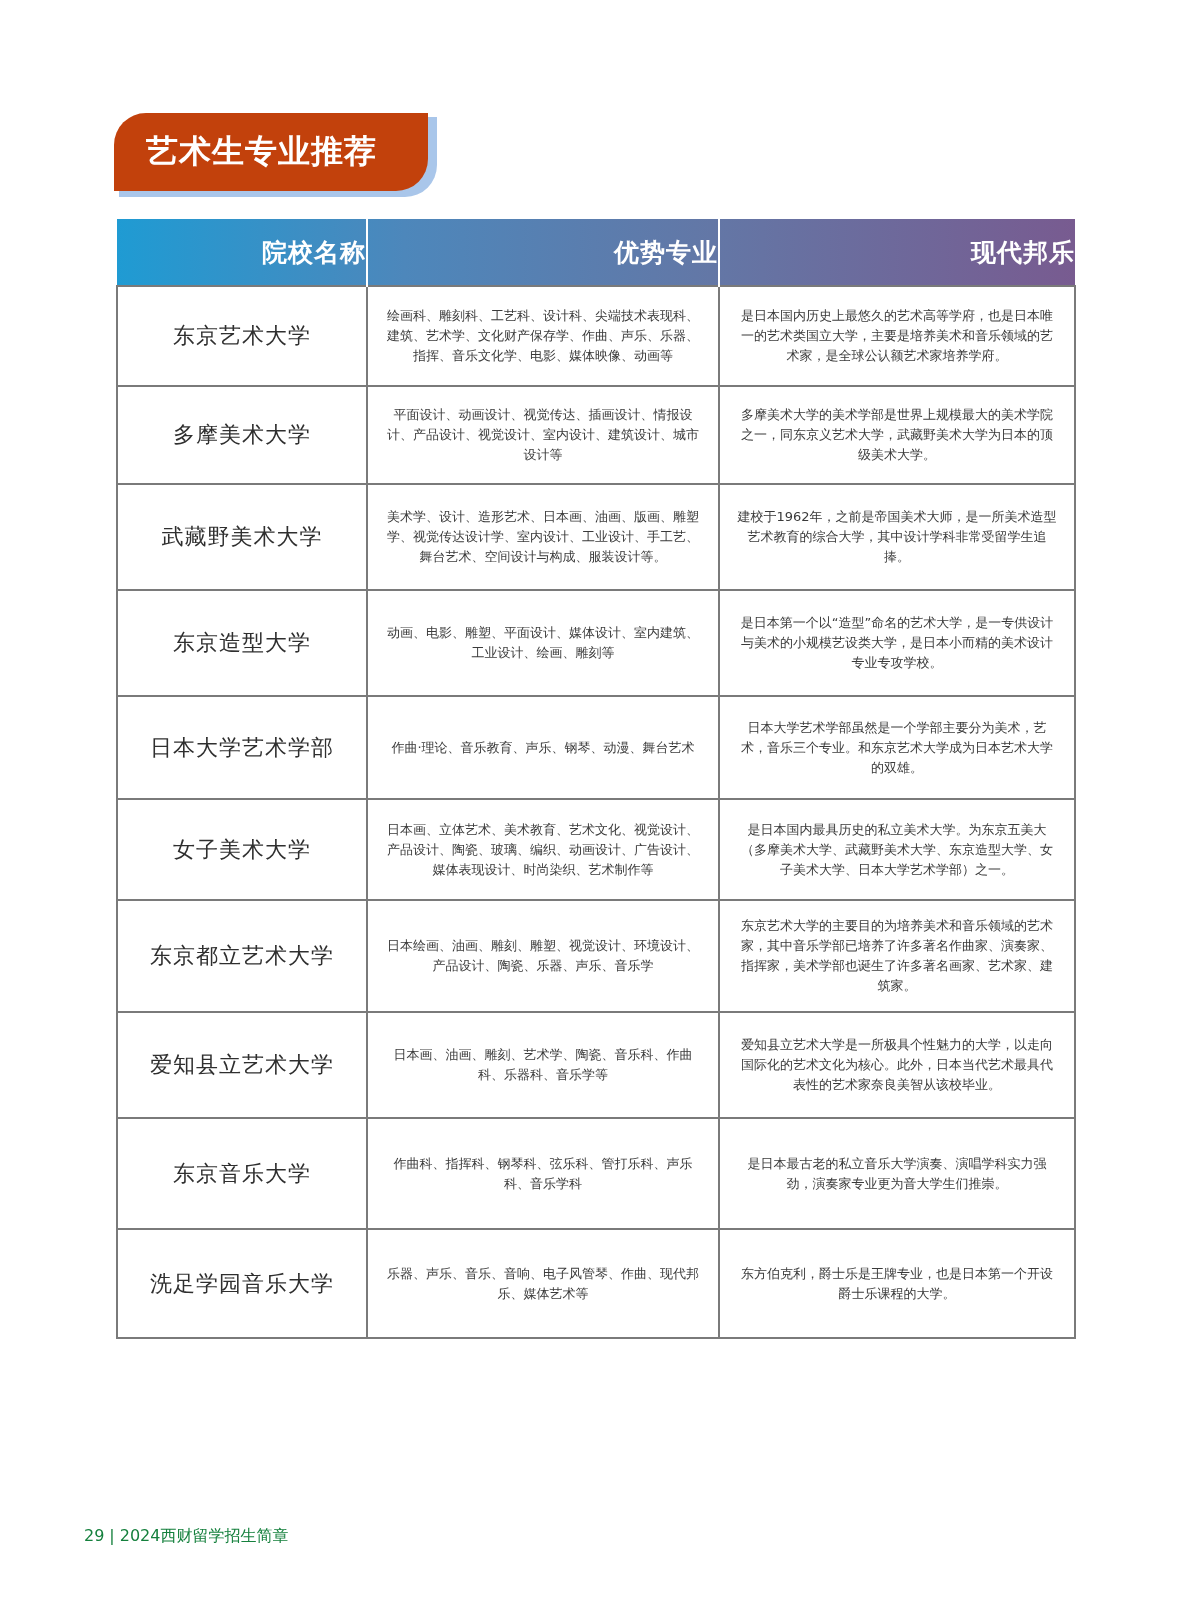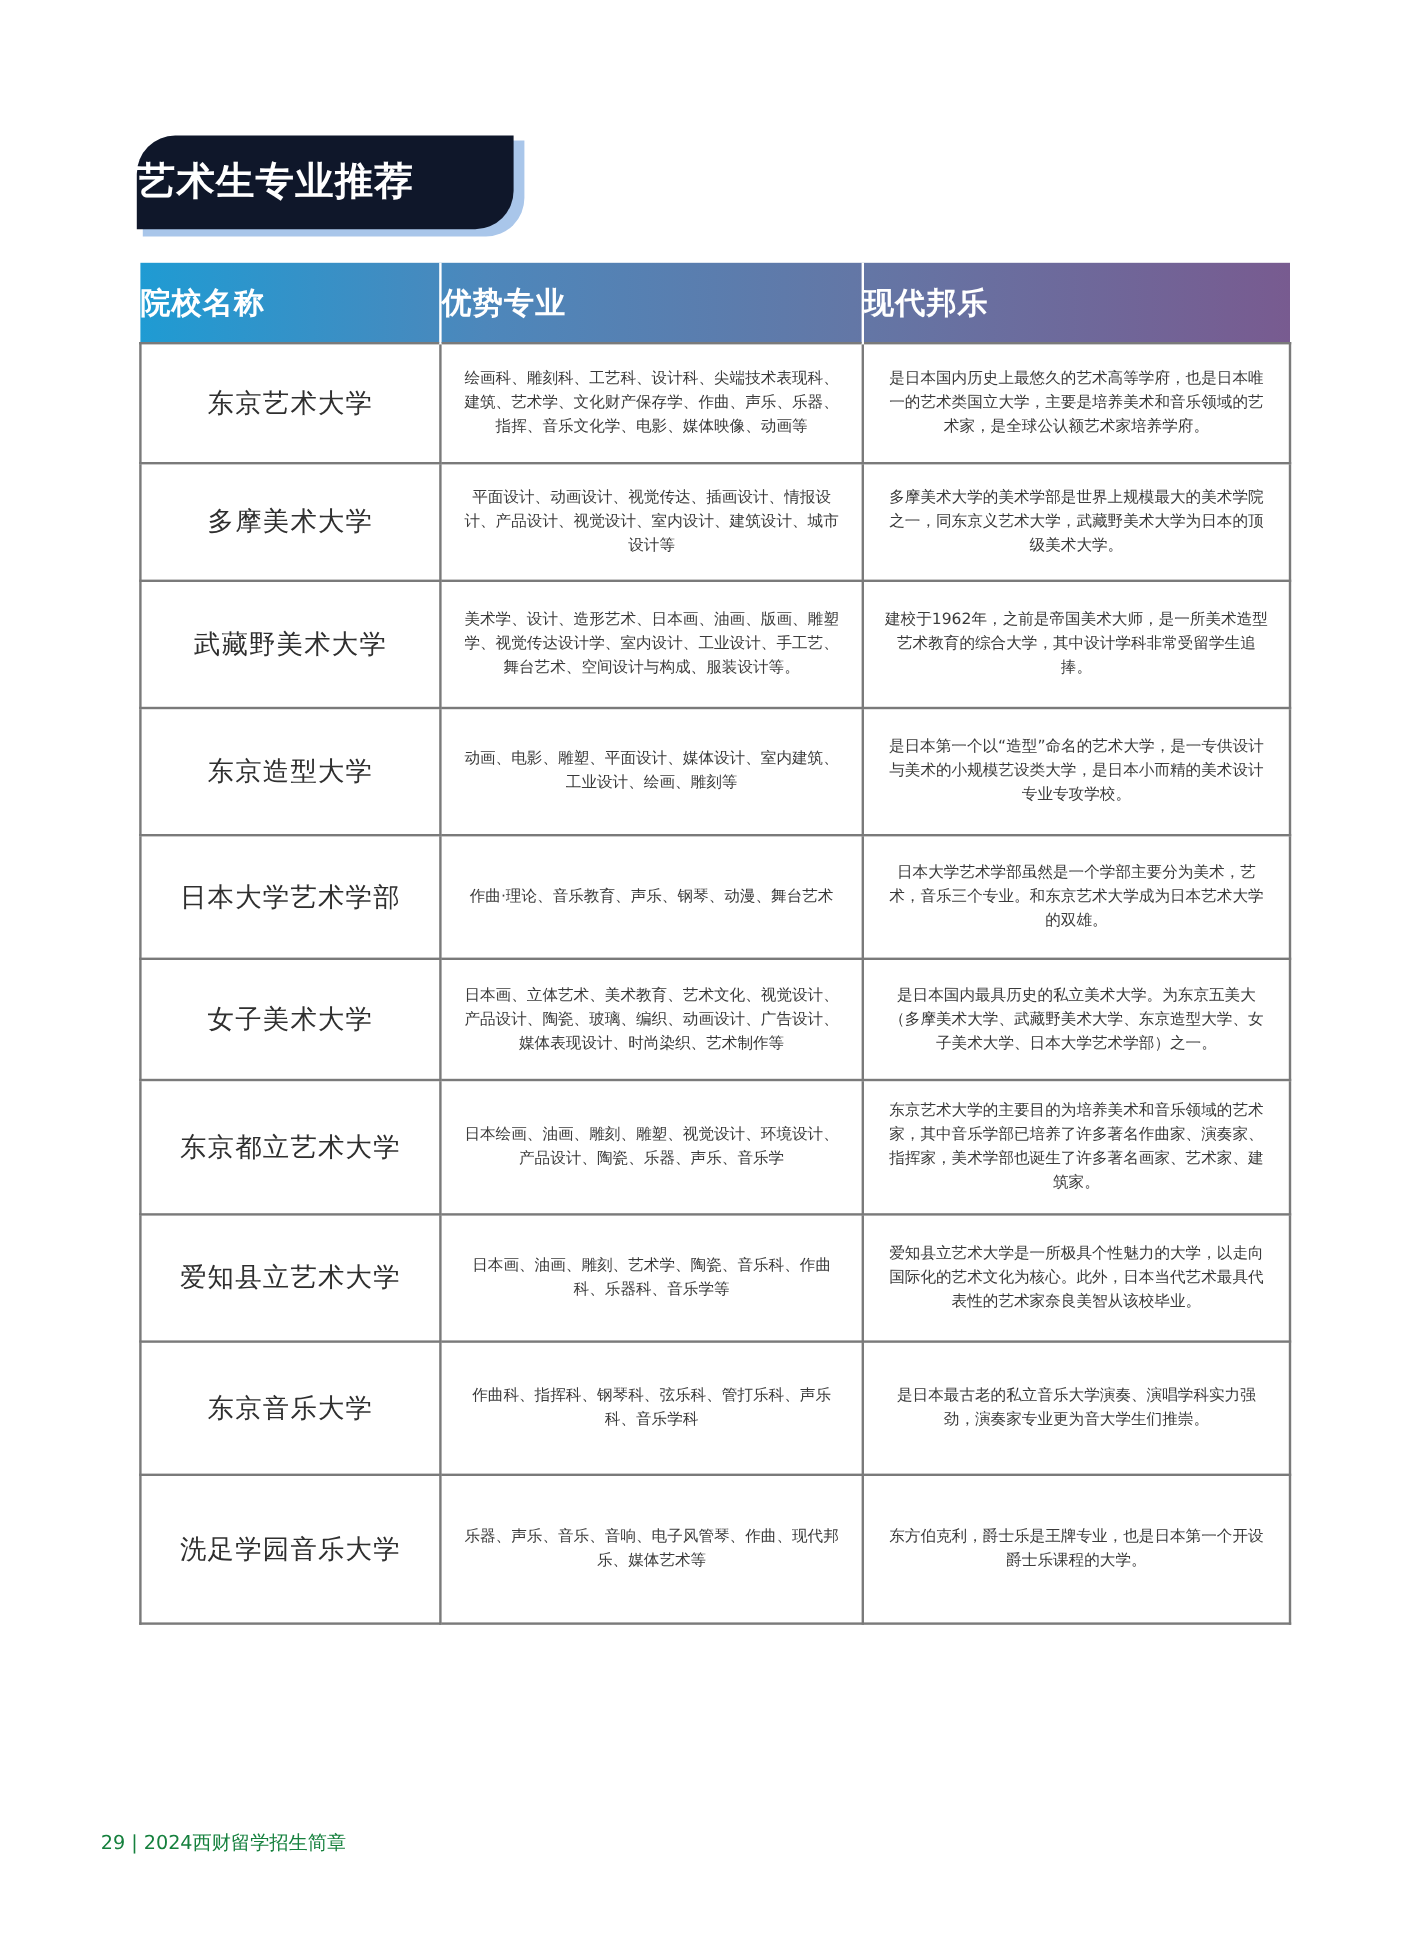--- a/index.html
+++ b/index.html
@@ -30,24 +30,25 @@
     height: 80px;
     background: #a9c6ea;
     border-radius: 32px 0 32px 0;
   }
   .title-badge {
     position: absolute;
     left: 0;
     top: 0;
     width: 314px;
     height: 78px;
-    background: #0f172a;
+    background: #c2410c;
     border-radius: 32px 0 32px 0;
     display: flex;
     align-items: center;
+    padding-left: 32px;
     box-sizing: border-box;
   }
   .title-badge span {
     color: #ffffff;
     font-size: 32px;
     font-weight: bold;
     letter-spacing: 1px;
   }
   table.art-table {
     position: absolute;
@@ -58,21 +59,21 @@
     table-layout: fixed;
   }
   table.art-table thead tr {
     height: 67px;
     background: linear-gradient(to right, #1f9bd3 0%, #4d87bb 30%, #6377a6 62%, #785b90 100%);
   }
   table.art-table th {
     color: #ffffff;
     font-size: 25px;
     font-weight: bold;
-    text-align: left;
+    text-align: right;
     vertical-align: middle;
     border-left: 2px solid #ffffff;
     padding: 0;
     letter-spacing: 1px;
   }
   table.art-table th:first-child {
     border-left: none;
   }
   table.art-table td {
     border: 2px solid #7a7a7a;
@@ -168,21 +169,21 @@
     <tr style="height:106px">
       <td class="name-cell">爱知县立艺术大学</td>
       <td class="major-cell">日本画、油画、雕刻、艺术学、陶瓷、音乐科、作曲科、乐器科、音乐学等</td>
       <td class="intro-cell">爱知县立艺术大学是一所极具个性魅力的大学，以走向国际化的艺术文化为核心。此外，日本当代艺术最具代表性的艺术家奈良美智从该校毕业。</td>
     </tr>
     <tr style="height:111px">
       <td class="name-cell">东京音乐大学</td>
       <td class="major-cell">作曲科、指挥科、钢琴科、弦乐科、管打乐科、声乐科、音乐学科</td>
       <td class="intro-cell">是日本最古老的私立音乐大学演奏、演唱学科实力强劲，演奏家专业更为音大学生们推崇。</td>
     </tr>
-    <tr style="height:124px">
+    <tr style="height:109px">
       <td class="name-cell">洗足学园音乐大学</td>
       <td class="major-cell">乐器、声乐、音乐、音响、电子风管琴、作曲、现代邦乐、媒体艺术等</td>
       <td class="intro-cell">东方伯克利，爵士乐是王牌专业，也是日本第一个开设爵士乐课程的大学。</td>
     </tr>
   </tbody>
 </table>
 
 <div class="footer">
   <span>29</span><span class="sep">|</span><span>2024西财留学招生简章</span>
 </div>

